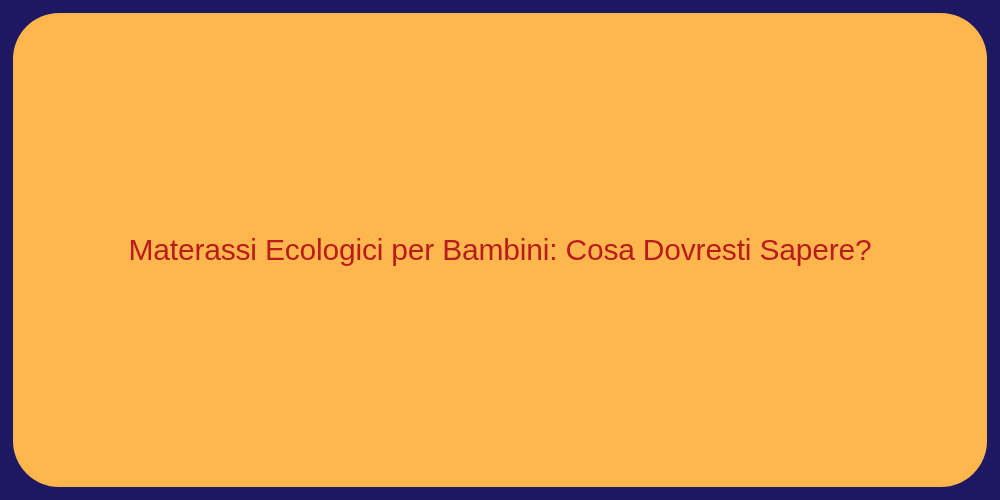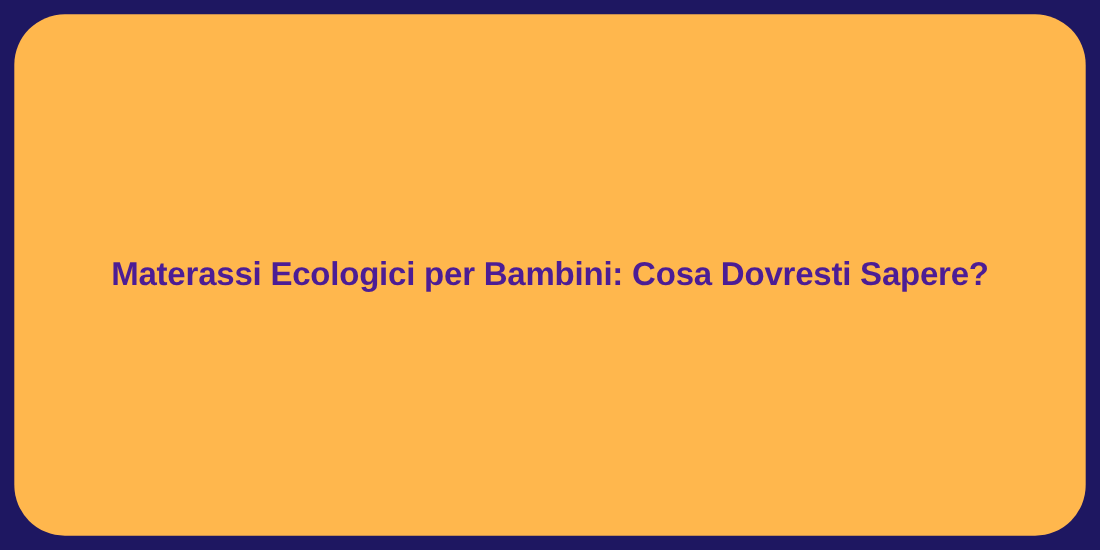--- a/index.html
+++ b/index.html
@@ -42,24 +42,24 @@
 
   .card-inner {
     width: 100%;
     padding: 0 40px;
     box-sizing: border-box;
     text-align: center;
   }
 
   .headline {
     margin: 0;
-    color: #4c1d95;
+    color: #b91c1c;
     font-family: "Liberation Sans", sans-serif;
     font-size: 30px;
-    font-weight: bold;
+    font-weight: normal;
     letter-spacing: -0.2px;
     line-height: 1.2;
     white-space: nowrap;
   }
 </style>
 </head>
 <body>
 
 <div class="frame">
   <div class="card">

